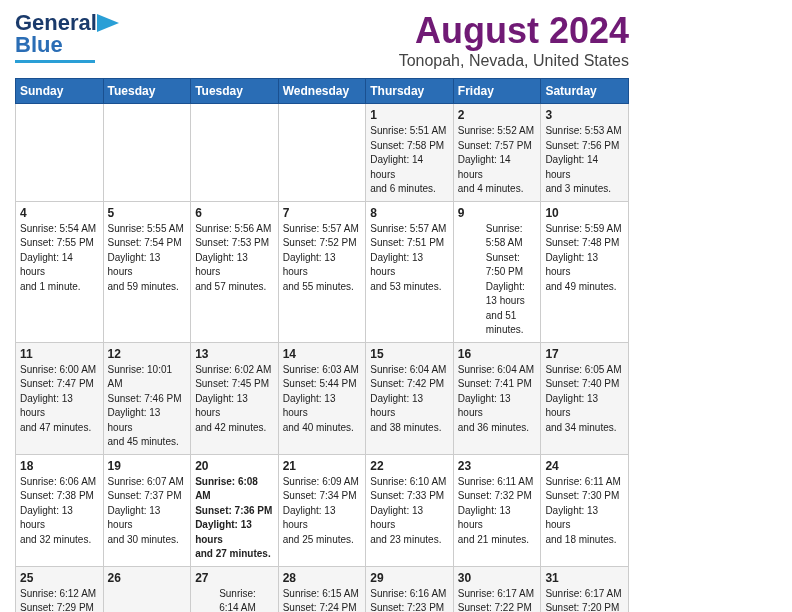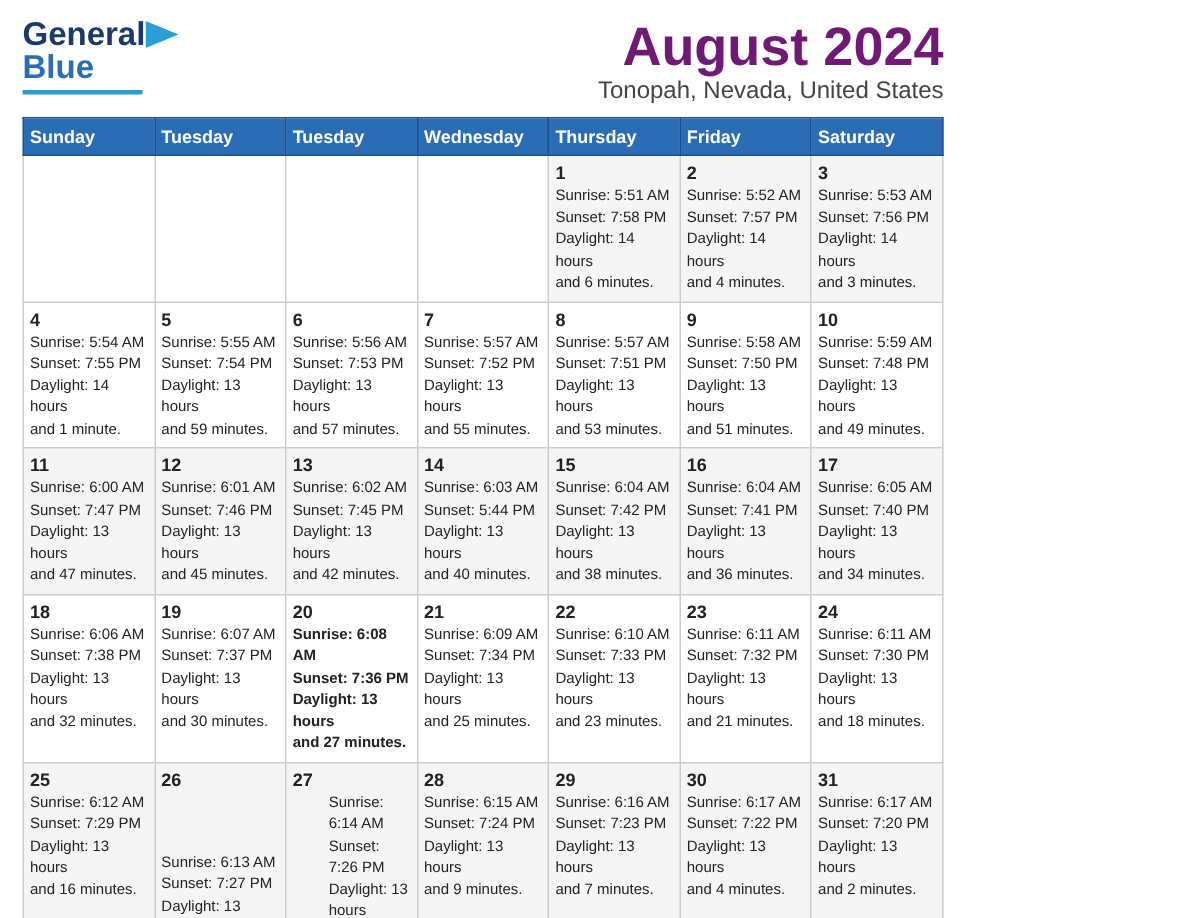--- a/index.html
+++ b/index.html
@@ -177,21 +177,21 @@
           </td>
           <td>
             <span class="day-num">8</span>
             <div class="cell-content" style="white-space: pre-line;">Sunrise: 5:57 AM
 Sunset: 7:51 PM
 Daylight: 13 hours
 and 53 minutes.</div>
           </td>
           <td>
             <span class="day-num">9</span>
-            <div class="cell-content" style="white-space: pre-line;">Sunrise: 5:58 AM
+            <div class="cell-content" style="white-space: pre-line; margin-left: 28px;">Sunrise: 5:58 AM
 Sunset: 7:50 PM
 Daylight: 13 hours
 and 51 minutes.</div>
           </td>
           <td>
             <span class="day-num">10</span>
             <div class="cell-content" style="white-space: pre-line;">Sunrise: 5:59 AM
 Sunset: 7:48 PM
 Daylight: 13 hours
 and 49 minutes.</div>
@@ -200,21 +200,21 @@
         <tr>
           <td>
             <span class="day-num">11</span>
             <div class="cell-content" style="white-space: pre-line;">Sunrise: 6:00 AM
 Sunset: 7:47 PM
 Daylight: 13 hours
 and 47 minutes.</div>
           </td>
           <td>
             <span class="day-num">12</span>
-            <div class="cell-content" style="white-space: pre-line;">Sunrise: 6:01 AM
+            <div class="cell-content" style="white-space: pre-line;">Sunrise: 10:01 AM
 Sunset: 7:46 PM
 Daylight: 13 hours
 and 45 minutes.</div>
           </td>
           <td>
             <span class="day-num">13</span>
             <div class="cell-content" style="white-space: pre-line;">Sunrise: 6:02 AM
 Sunset: 7:45 PM
 Daylight: 13 hours
 and 42 minutes.</div>

